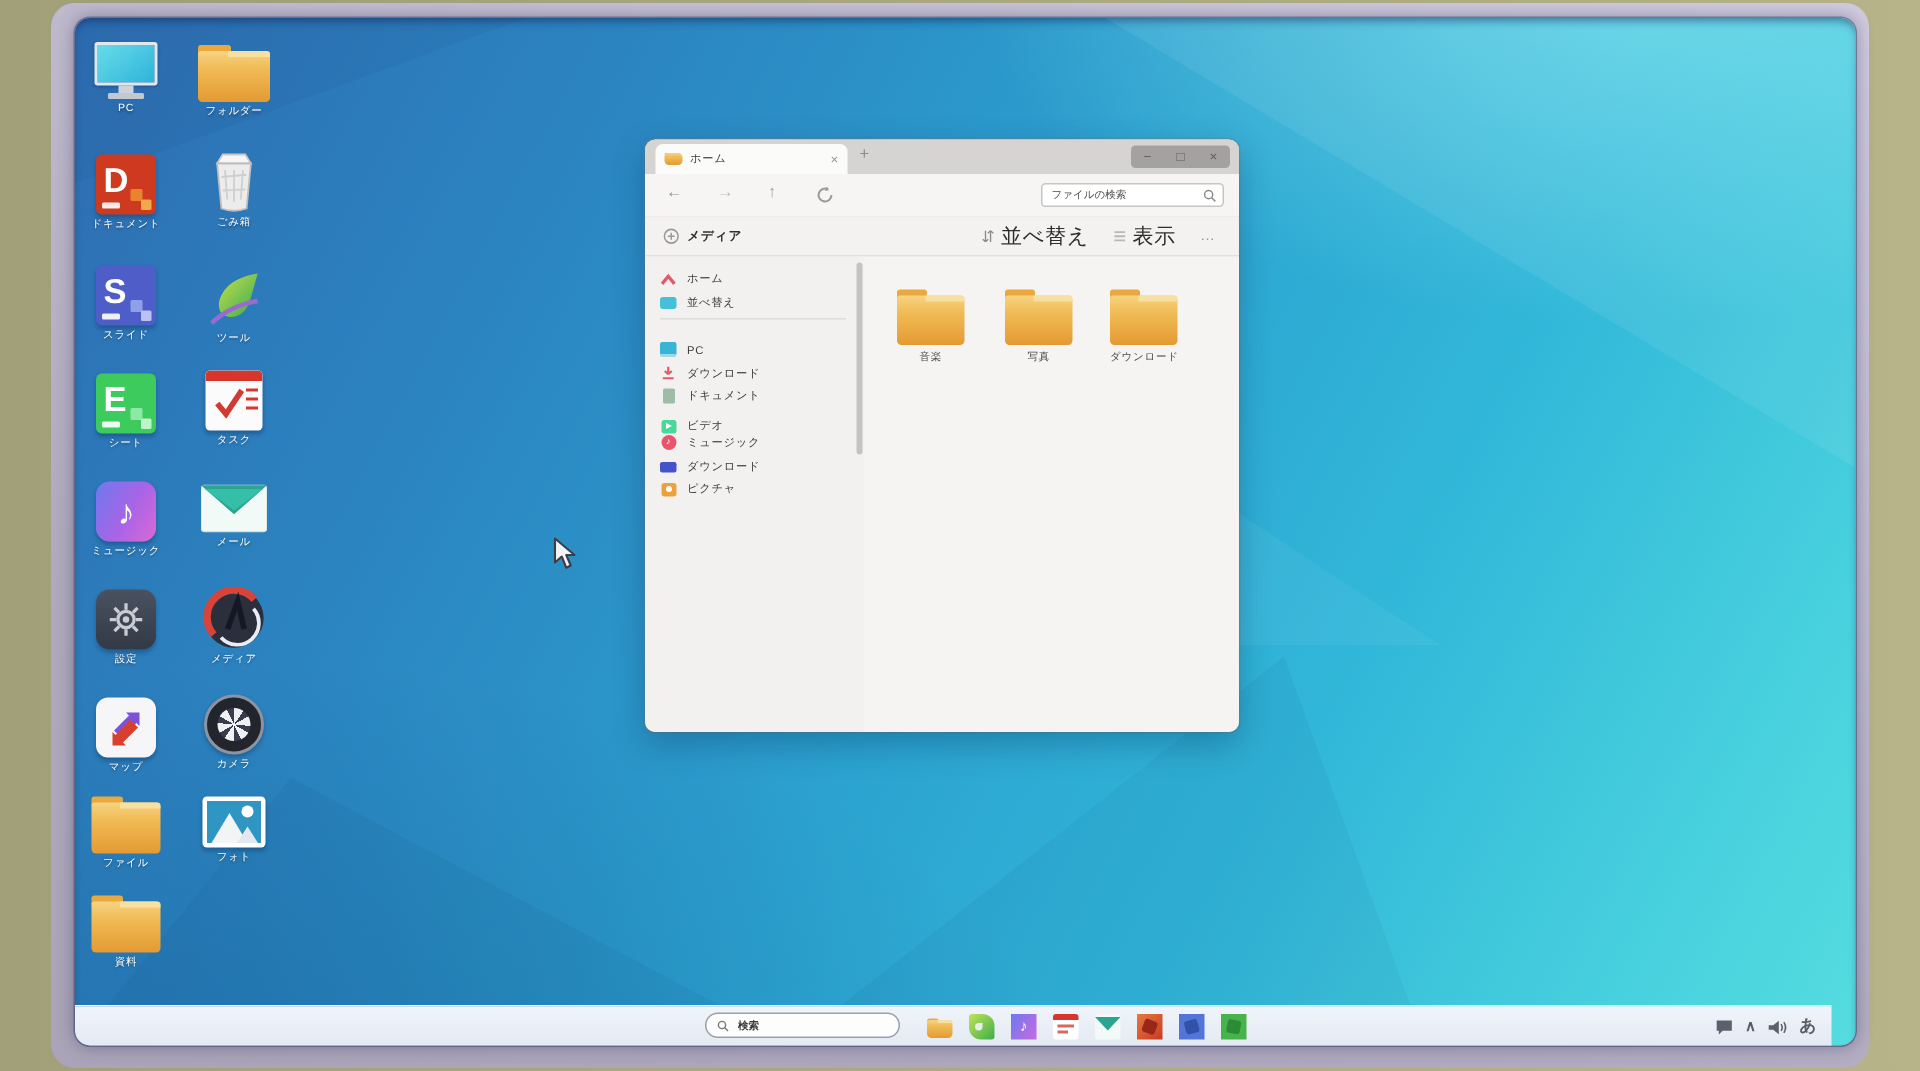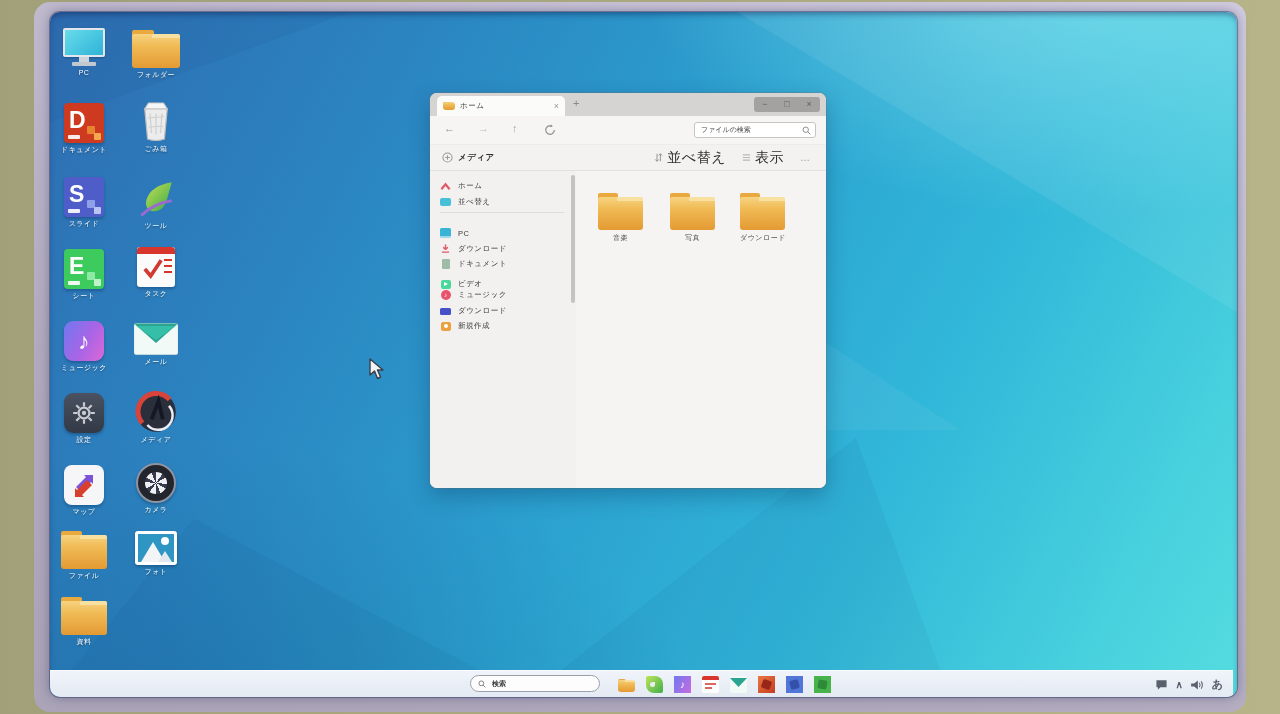--- a/index.html
+++ b/index.html
@@ -86,21 +86,21 @@
   .srow{position:absolute;left:10px;right:8px;height:14px;display:flex;align-items:center;gap:7px}
   .sic{width:11px;height:11px;flex:0 0 11px;display:flex;align-items:center;justify-content:center}
   .slb{font-size:7.5px;color:#3c3b3a;letter-spacing:.5px;white-space:nowrap;overflow:hidden}
   .sdivider{position:absolute;left:10px;right:12px;top:41px;height:1px;background:#dddcda}
   .sscroll{position:absolute;left:141px;top:4px;width:4px;height:128px;background:#c4c3c1;border-radius:2px}
   .mainpane{position:absolute;left:146px;top:0;right:0;bottom:0;background:#f5f4f2}
   .mfold{position:absolute;width:45px;text-align:center}
   .mfold .xfolder{width:45px;height:37px;margin:0 auto}
   .mlbl{margin-top:3px;font-size:7px;color:#4a4a4a;letter-spacing:.5px;white-space:nowrap}
   
-  .taskbar{position:absolute;left:0;right:4px;top:658px;height:42px;
+  .taskbar{position:absolute;left:0;right:16px;top:658px;height:42px;
            background:linear-gradient(180deg,#f0f4fa,#dde4ef);border-top:1px solid #f9fbfe;box-sizing:border-box}
   .tsearch{position:absolute;left:420px;top:4px;width:130px;height:17px;background:#fdfdfe;border:1px solid #9aa0ab;
            border-radius:9px;box-sizing:border-box;display:flex;align-items:center;padding:0 7px;gap:4px}
   .tsearch input{flex:1;border:none;outline:none;background:transparent;font-size:7px;font-weight:bold;color:#3a3a3a;
                  font-family:"Liberation Sans",sans-serif;min-width:0}
   .dock{position:absolute;left:568px;top:5px;display:flex;gap:11px;align-items:center}
   .dock-ic{width:17px;height:17px;position:relative;flex:0 0 17px}
   .tray{position:absolute;right:10px;top:0;height:27px;display:flex;align-items:center;gap:7px}
   .tray .tg{font-size:10px;color:#565d69;font-weight:bold;line-height:1}
   
@@ -418,21 +418,21 @@
             <span style="width:11px;height:7px;background:#4653c8;border-radius:1.5px;display:block"></span>
           </span>
           <span class="slb">ダウンロード</span>
         </div>
         <div class="srow" style="top:148px">
           <span class="sic">
             <span style="width:10px;height:9px;background:#eba23e;border-radius:2px;display:flex;align-items:center;justify-content:center">
               <span style="width:4px;height:4px;background:#fff;border-radius:50%"></span>
             </span>
           </span>
-          <span class="slb">新規作成</span>
+          <span class="slb">ピクチャ</span>
         </div>
 
         <div class="sscroll"></div>
       </div>
 
       <div class="mainpane">
         <div class="mfold" style="left:22px;top:22px">
           <div class="xfolder">
             <span class="ftab"></span>
                 <span class="fbody"></span>

